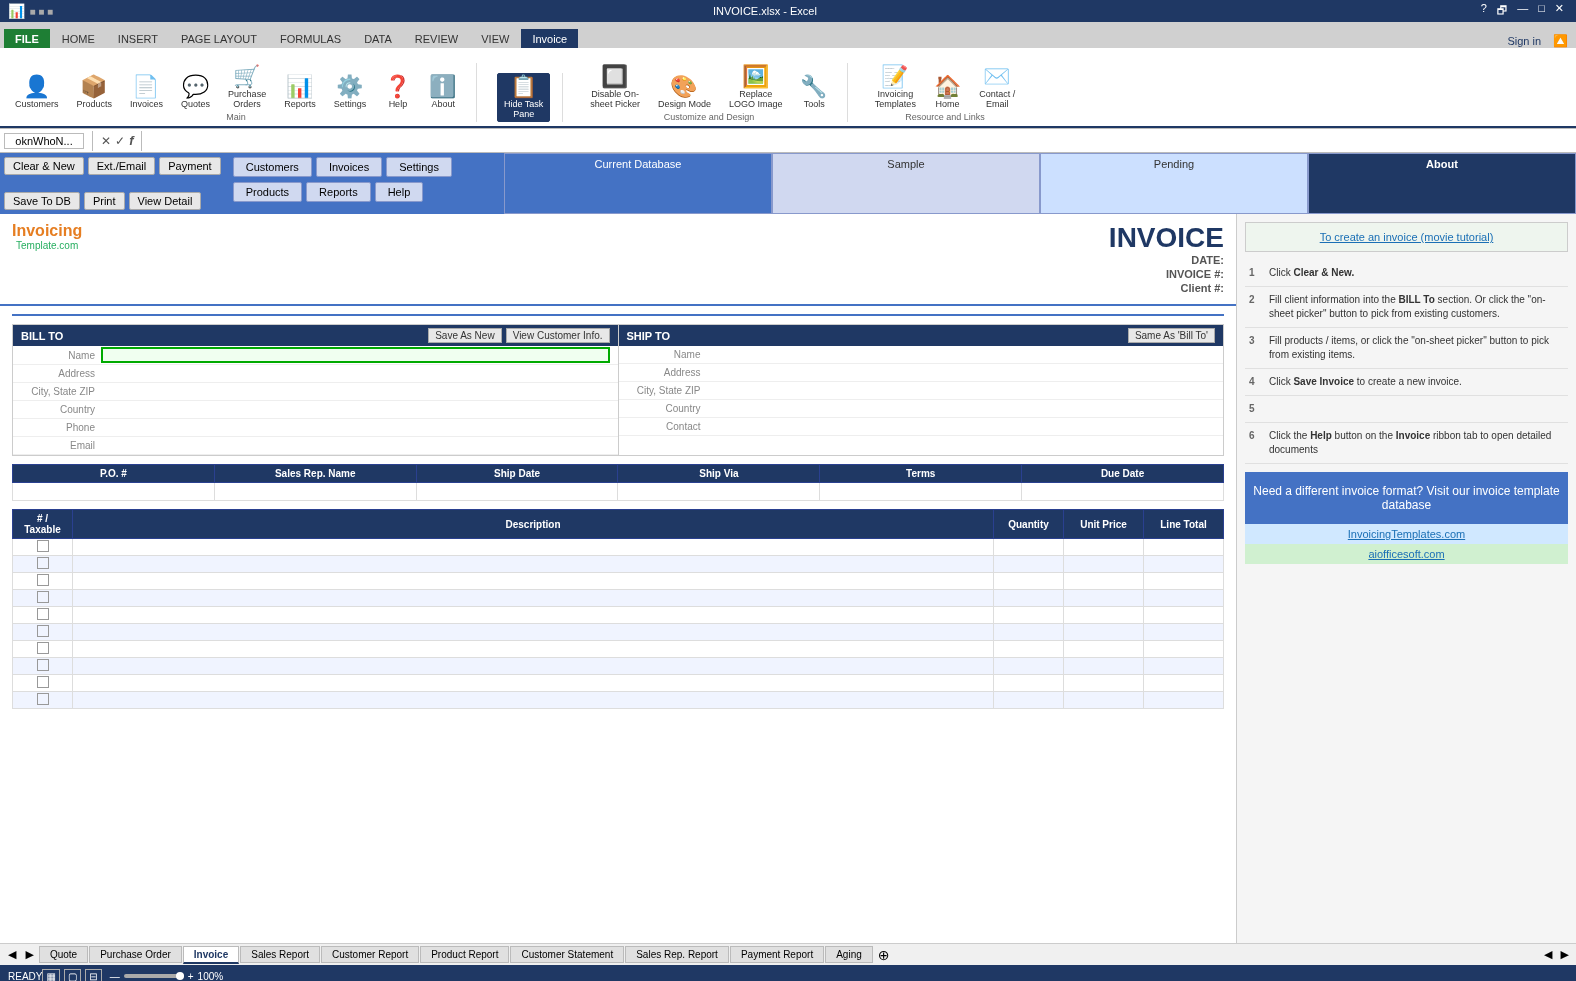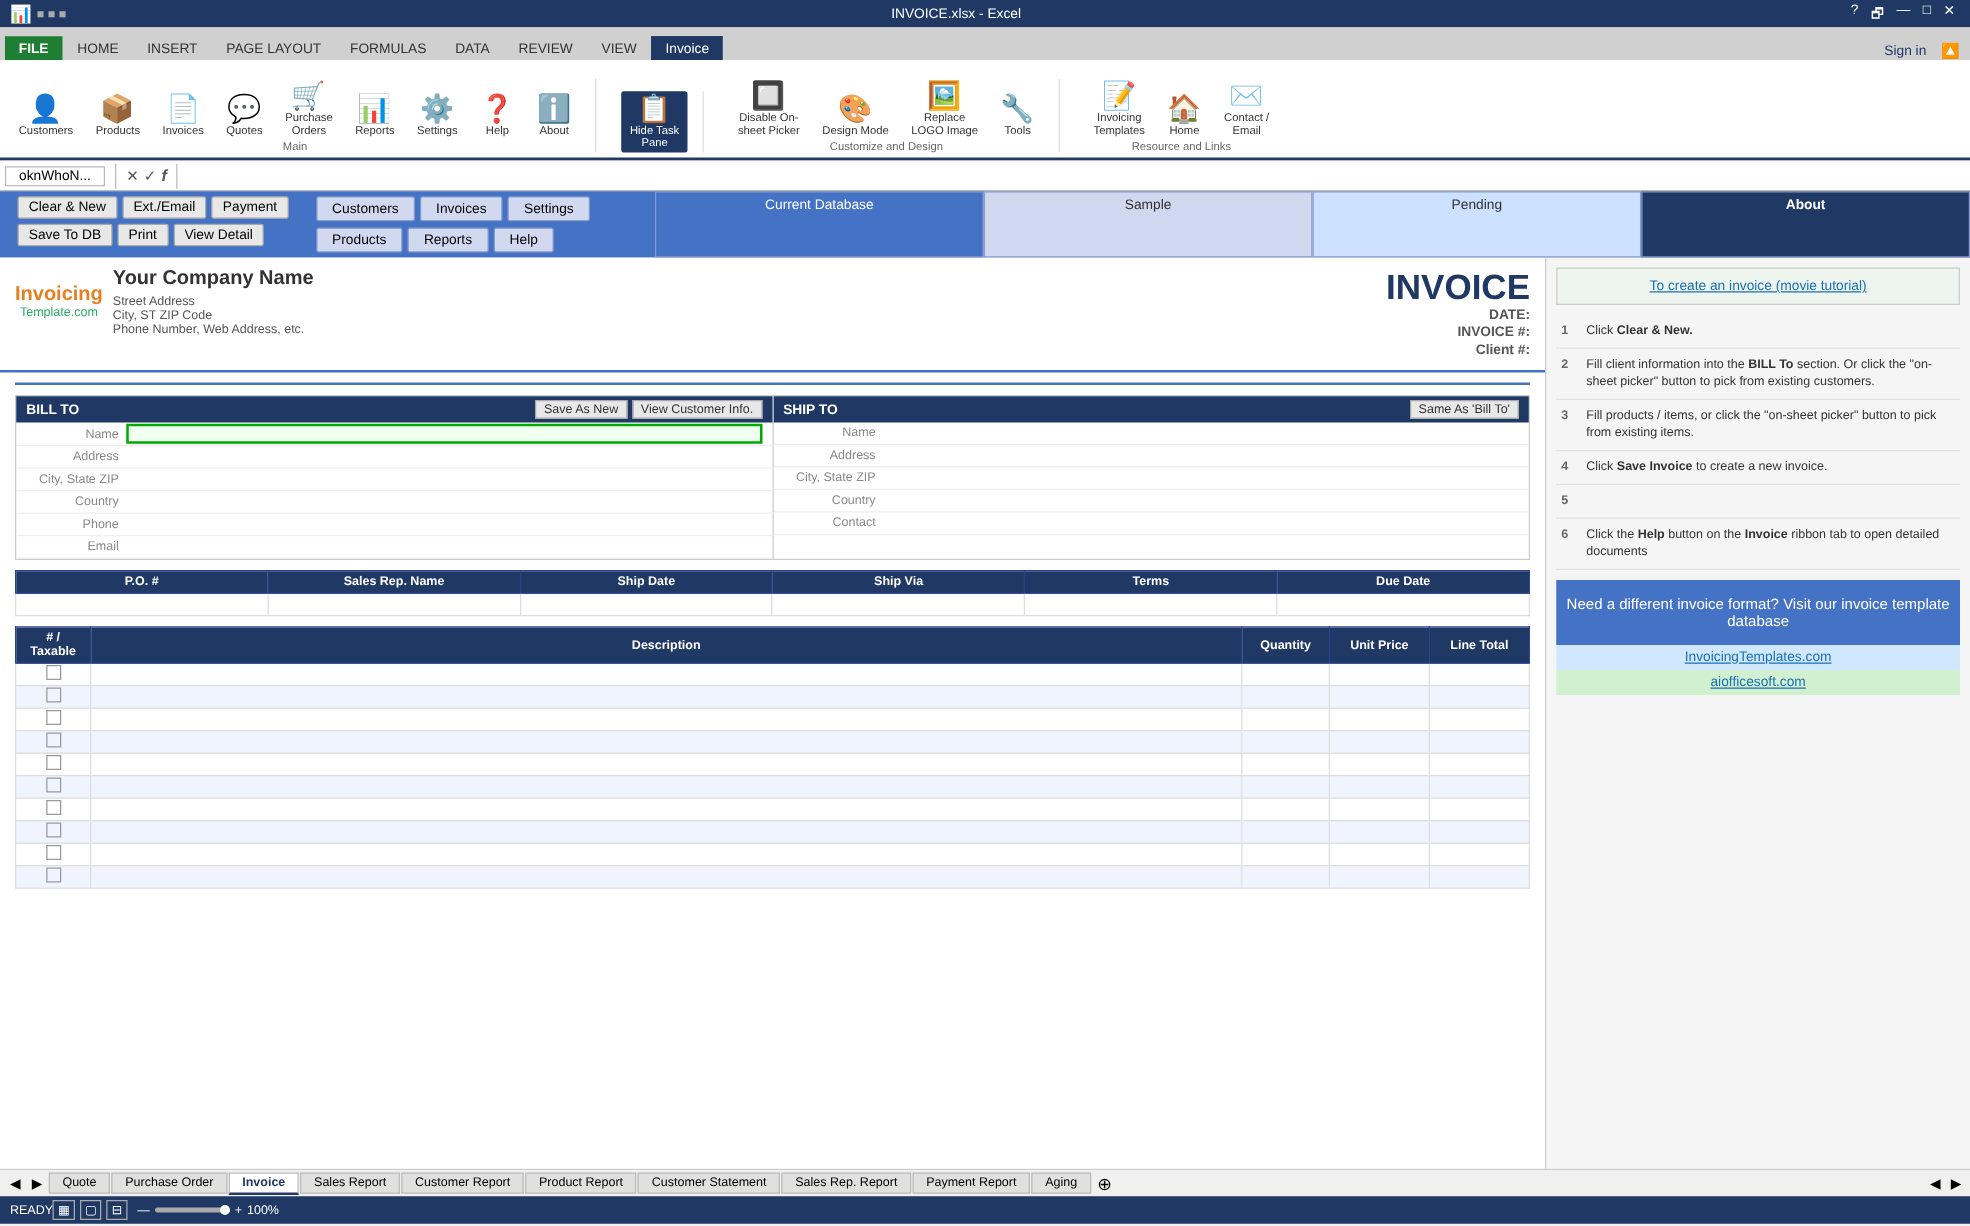--- a/index.html
+++ b/index.html
@@ -95,21 +95,21 @@
 
     
     .status-bar { height: 22px; background: #1f3864; color: white; display: flex; align-items: center; justify-content: flex-start; padding: 0 8px; font-size: 10px; }
     .status-right { display: flex; align-items: center; gap: 8px; }
     .zoom-control { display: flex; align-items: center; gap: 4px; }
     .zoom-bar { width: 60px; height: 4px; background: #aaa; border-radius: 2px; position: relative; }
     .zoom-thumb { width: 8px; height: 8px; background: white; border-radius: 50%; position: absolute; top: -2px; left: 52px; }
 
     
     .combined-nav { background: #4472c4; display: flex; align-items: stretch; }
-    .left-btns { display: flex; flex-direction: column; padding: 4px 14px; gap: 2px; }
+    .left-btns { display: flex; flex-direction: column; padding: 4px 4px; gap: 15px; }
     .mid-btns { display: flex; flex-direction: column; padding: 4px 8px; gap: 3px; }
     .status-cell { flex: 1; padding: 4px 8px; text-align: center; font-size: 11px; border: 1px solid #8899cc; }
     .status-cell.blue { background: #4472c4; color: white; }
     .status-cell.lightgray { background: #d0d8f0; color: #333; }
     .status-cell.white { background: white; color: #333; }
     .status-cell.lightblue { background: #cce0ff; color: #333; }
     .status-cell.darkbtn { background: #1f3864; color: white; font-weight: bold; }
   </style>
 </head>
 <body>
@@ -290,26 +290,20 @@
 <div style="display:flex; height: calc(981px - 22px - 106px - 24px - 56px - 22px - 22px); overflow:hidden;">
 
   <div style="flex:1; background:white; overflow:auto; padding:0;">
 
     <div class="invoice-header">
       <div>
         <div class="company-logo">
           <div style="text-align:center; line-height:1.1;">
             <div style="color:#e67e22; font-weight:bold; font-size:16px;">Invoicing</div>
             <div style="color:#27ae60; font-size:10px;">Template.com</div>
-          </div>
-          <div>
-            <div class="company-name">Your Company Name</div>
-            <div class="company-info">Street Address</div>
-            <div class="company-info">City, ST  ZIP Code</div>
-            <div class="company-info">Phone Number, Web Address, etc.</div>
           </div>
         </div>
       </div>
       <div style="text-align:right;">
         <div class="invoice-title">INVOICE</div>
         <div class="invoice-meta">
           <div class="invoice-meta-row">
             <span class="meta-label">DATE:</span>
           </div>
           <div class="invoice-meta-row">

